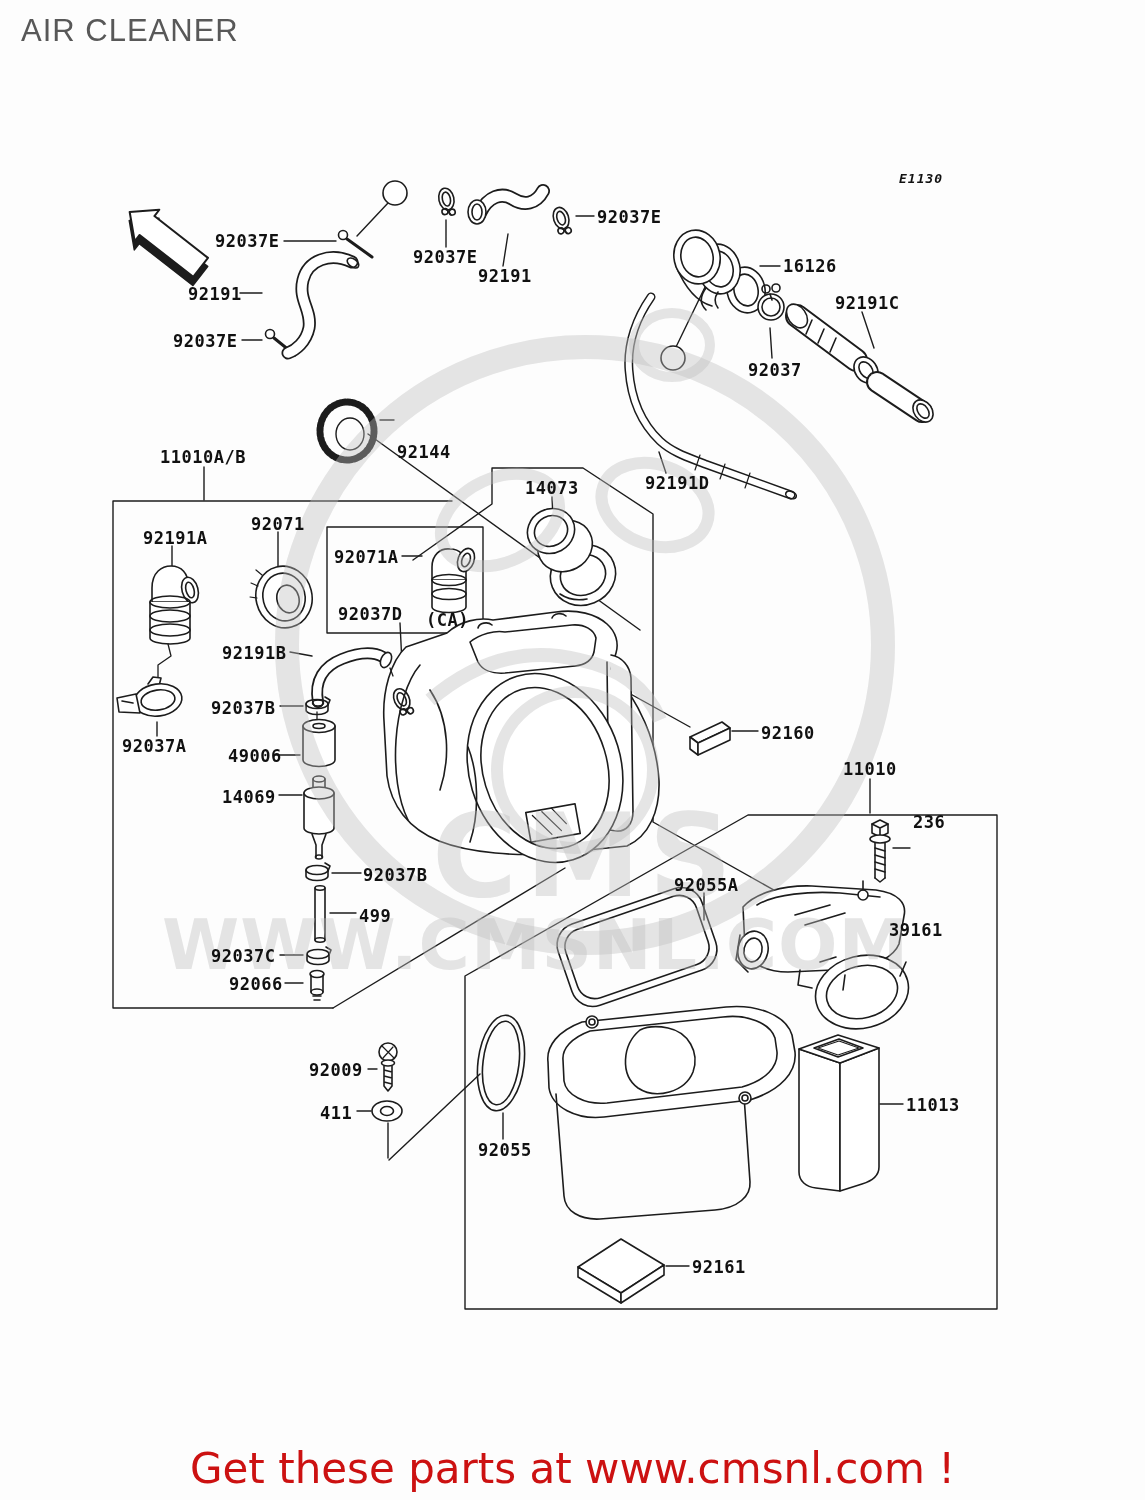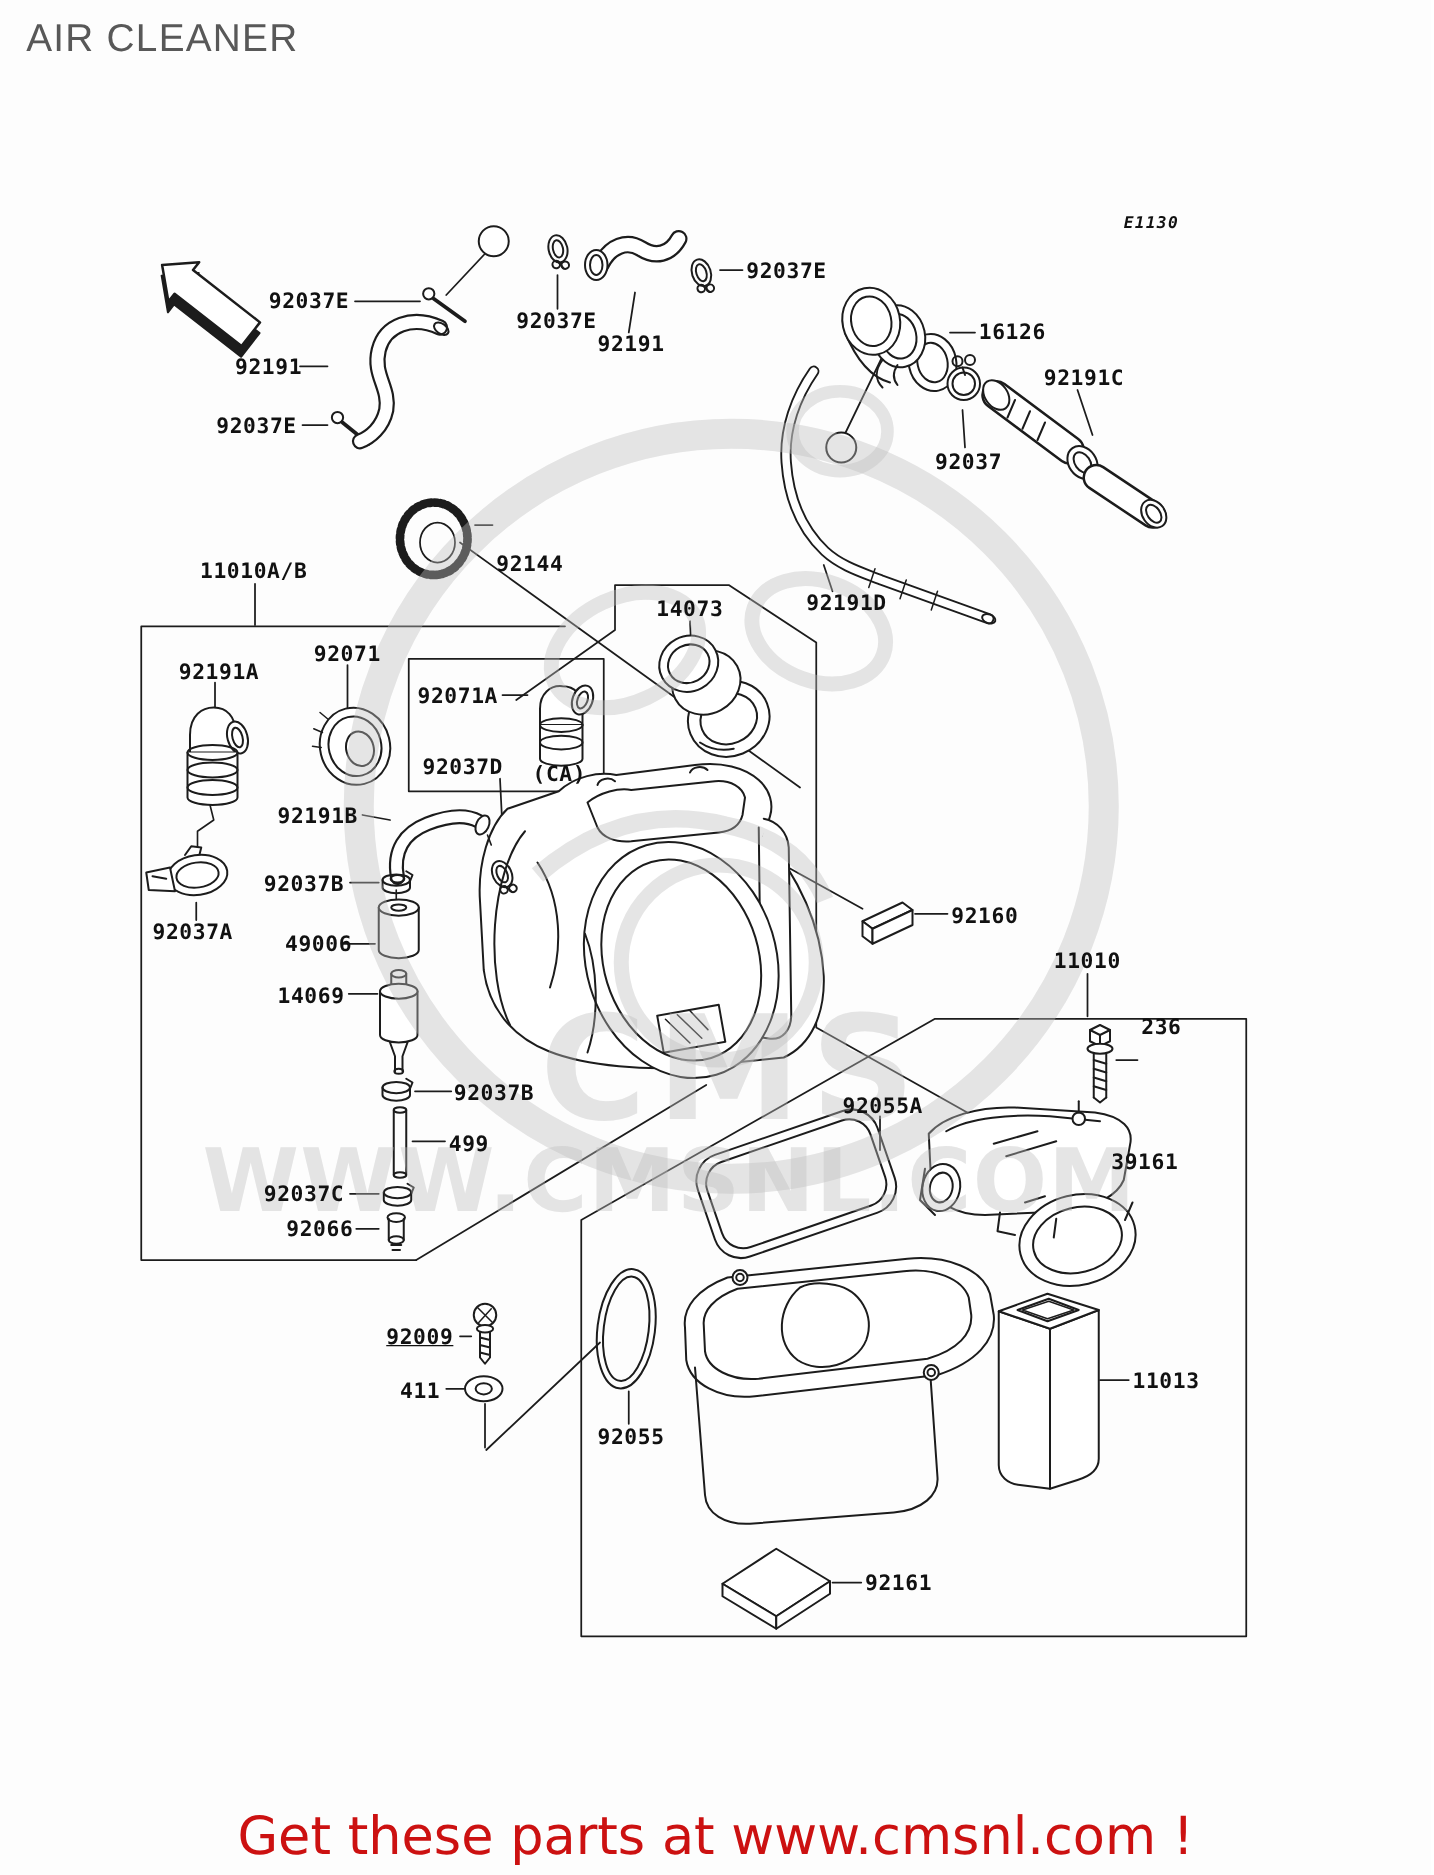--- a/index.html
+++ b/index.html
@@ -402,21 +402,21 @@
       <div class="part-label" style="left: 222px; top: 787px;">14069</div>
       <div class="part-label" style="left: 761px; top: 723px;">92160</div>
       <div class="part-label" style="left: 843px; top: 759px;">11010</div>
       <div class="part-label" style="left: 913px; top: 812px;">236</div>
       <div class="part-label" style="left: 363px; top: 865px;">92037B</div>
       <div class="part-label" style="left: 674px; top: 875px;">92055A</div>
       <div class="part-label" style="left: 359px; top: 906px;">499</div>
       <div class="part-label" style="left: 889px; top: 920px;">39161</div>
       <div class="part-label" style="left: 211px; top: 946px;">92037C</div>
       <div class="part-label" style="left: 229px; top: 974px;">92066</div>
-      <div class="part-label" style="left: 309px; top: 1060px; text-decoration: underline;">92009</div>
+      <div class="part-label" style="left: 309px; top: 1060px;">92009</div>
       <div class="part-label" style="left: 320px; top: 1103px;">411</div>
       <div class="part-label" style="left: 906px; top: 1095px;">11013</div>
       <div class="part-label" style="left: 478px; top: 1140px;">92055</div>
       <div class="part-label" style="left: 692px; top: 1257px;">92161</div>
     </div>
 
   <div class="banner">Get these parts at www.cmsnl.com !</div>
 </div>
 
 </body></html>

